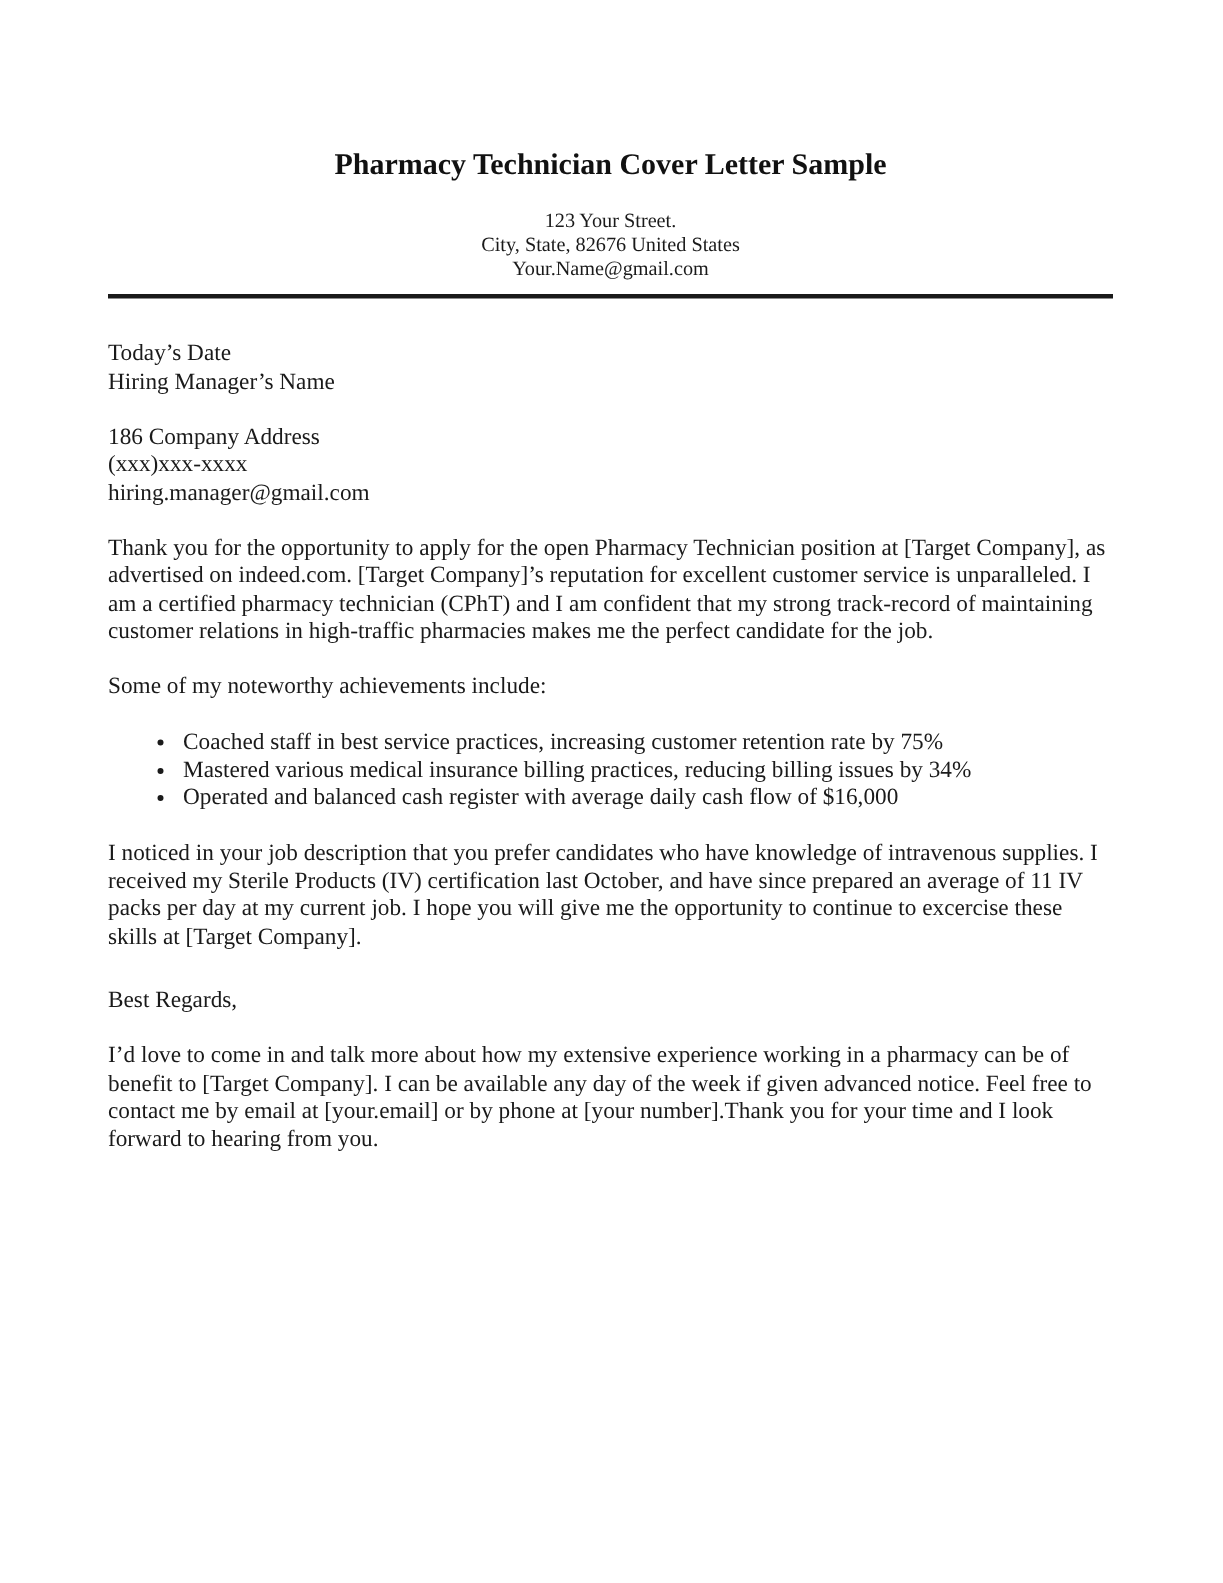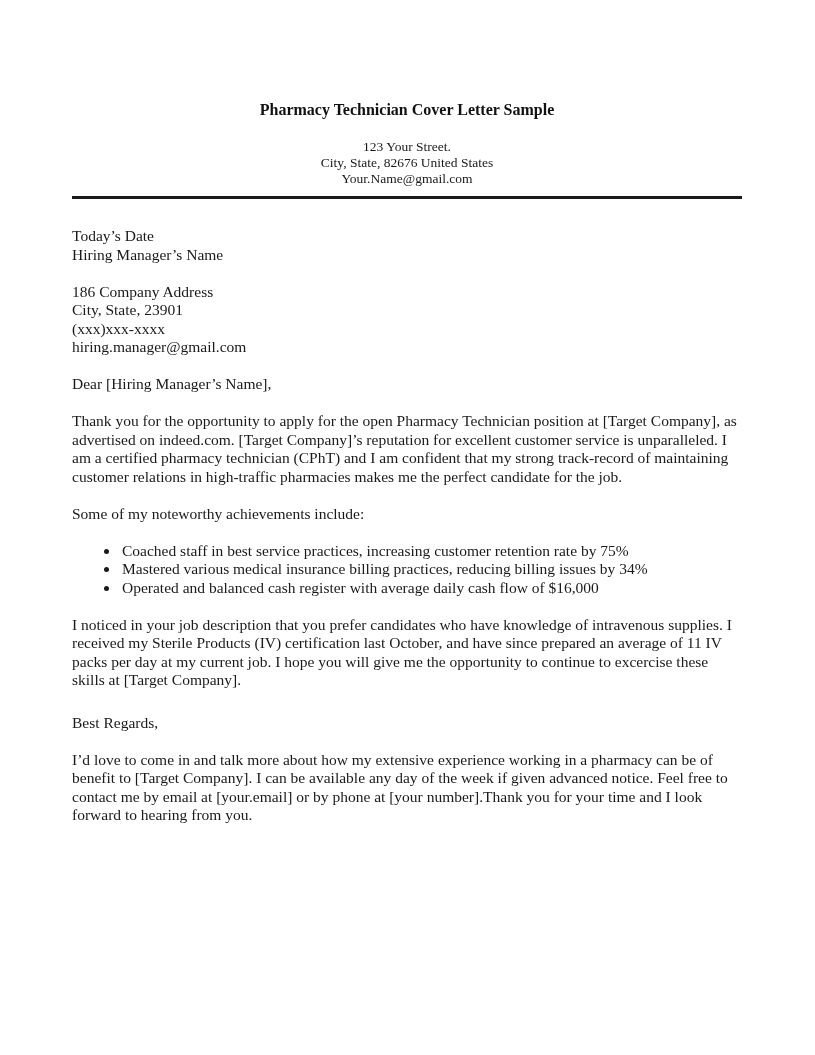--- a/index.html
+++ b/index.html
@@ -13,21 +13,21 @@
     background: #ffffff;
     color: #1a1a1a;
     font-family: "Liberation Serif", "DejaVu Serif", serif;
     box-sizing: border-box;
     padding: 96px 73px 0 72px;
     overflow: hidden;
   }
   .doc-title {
     margin: 0;
     text-align: center;
-    font-size: 16px;
+    font-size: 20px;
     line-height: 28px;
     font-weight: bold;
     color: #111111;
   }
   .contact-block {
     margin-top: 15px;
     text-align: center;
     font-size: 13.5px;
     line-height: 16px;
   }
@@ -81,26 +81,24 @@
 
   <div class="letter-body">
 
     <div class="block">
       <span class="line">Today’s Date</span>
       <span class="line">Hiring Manager’s Name</span>
     </div>
 
     <div class="block">
       <span class="line">186 Company Address</span>
-      <span class="line">City, State, 23901</span>
       <span class="line">(xxx)xxx-xxxx</span>
       <span class="line">hiring.manager@gmail.com</span>
     </div>
 
-    <p class="para">Dear [Hiring Manager’s Name],</p>
 
     <p class="para">Thank you for the opportunity to apply for the open Pharmacy Technician position at [Target Company], as advertised on indeed.com. [Target Company]’s reputation for excellent customer service is unparalleled. I am a certified pharmacy technician (CPhT) and I am confident that my strong track-record of maintaining customer relations in high-traffic pharmacies makes me the perfect candidate for the job.</p>
 
     <p class="para">Some of my noteworthy achievements include:</p>
 
     <ul class="achievements">
       <li>Coached staff in best service practices, increasing customer retention rate by 75%</li>
       <li>Mastered various medical insurance billing practices, reducing billing issues by 34%</li>
       <li>Operated and balanced cash register with average daily cash flow of $16,000</li>
     </ul>

